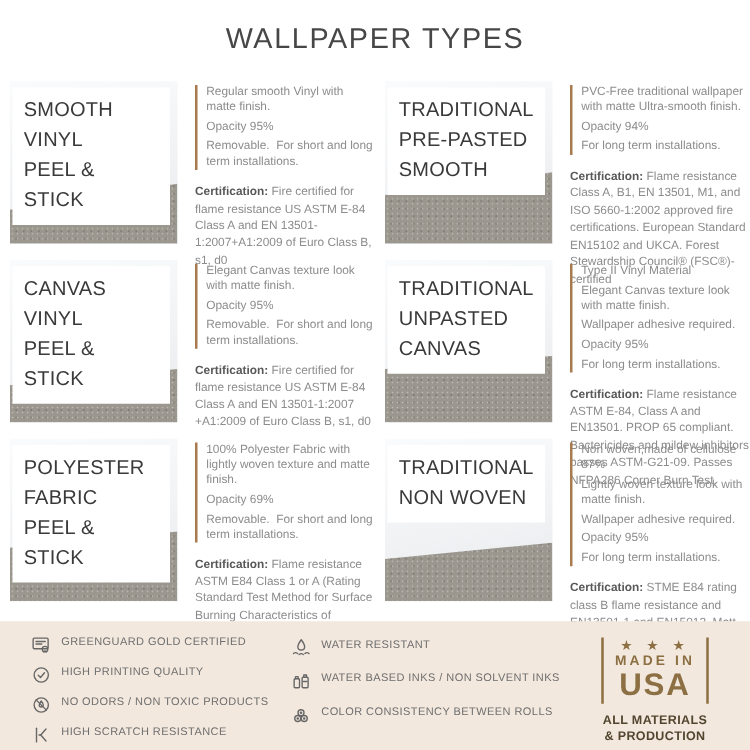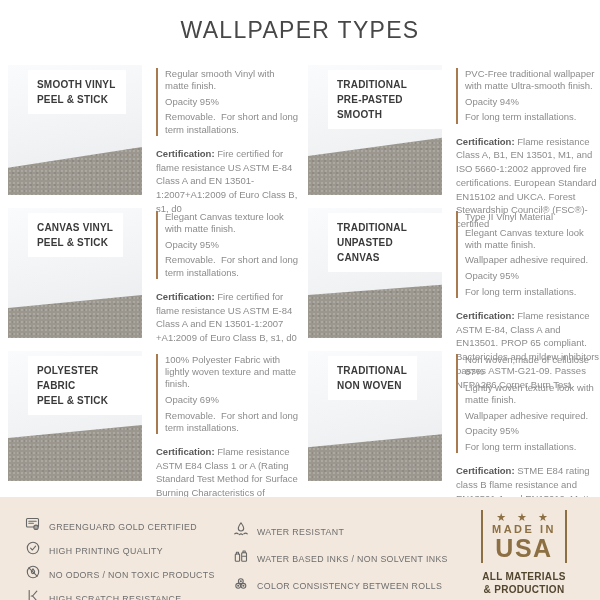--- a/index.html
+++ b/index.html
@@ -29,43 +29,43 @@
       radial-gradient(rgba(60,58,52,.28) .5px, transparent .9px);
     background-size:4px 4px, 6px 6px; background-position:0 0,2px 3px;
   }
   .f1 { clip-path:polygon(0 79%,100% 63%,100% 100%,0 100%); }
   .f2 { clip-path:polygon(0 70%,100% 56%,100% 100%,0 100%); }
   .f3 { clip-path:polygon(0 77%,100% 67%,100% 100%,0 100%); }
   .f4 { clip-path:polygon(0 67%,100% 59%,100% 100%,0 100%); }
   .f5 { clip-path:polygon(0 67%,100% 57%,100% 100%,0 100%); }
   .f6 { clip-path:polygon(0 74%,100% 64%,100% 100%,0 100%); }
   .label-box {
-    position:absolute; top:5px; left:20px; background:#ffffff;
+    position:absolute; top:5px; left:2px; background:#ffffff;
     padding:7px 10px 7px 9px; max-width:126px;
-    font-size:10px; font-weight:700; line-height:1.5; color:#3a3a3a;
+    font-size:16px; font-weight:400; line-height:1.5; color:#3a3a3a;
     letter-spacing:.2px;
   }
   .text-col { margin-left:14px; width:146px; padding-top:3px; }
   .features {
     border-left:2px solid #a87a4e; padding-left:7px;
     font-size:9.5px; color:#8c8c8c; line-height:1.28;
   }
   .features div { margin-bottom:3.5px; white-space:pre-wrap; }
   .features div:last-child { margin-bottom:0; }
   .cert {
     margin-top:11px; font-size:9.5px; color:#8c8c8c; line-height:1.45;
   }
   .cert .cert-label { font-weight:700; color:#585858; }
   .footer {
     position:absolute; left:0; top:497px; width:600px; height:103px;
     background:#f2e8de; display:flex; padding:11px 0 0 25px;
   }
   .badge-col1 { width:208px; }
   .badge-col2 { width:232px; padding-top:2px; }
-  .badge { display:flex; align-items:flex-end; gap:8px; height:24px; }
+  .badge { display:flex; align-items:flex-start; gap:8px; height:24px; }
   .badge-col2 .badge { height:27px; }
   .badge svg { flex:0 0 16px; }
   .badge-label {
     font-size:8.8px; color:#6e6e6e; letter-spacing:.35px; white-space:nowrap;
   }
   .usa-block { width:118px; text-align:center; padding-top:2px; color:#8c6f42; }
   .usa-logo {
     display:inline-block; border-left:2.5px solid #8c6f42;
     border-right:2.5px solid #8c6f42; padding:1px 9px 2px 9px;
   }

